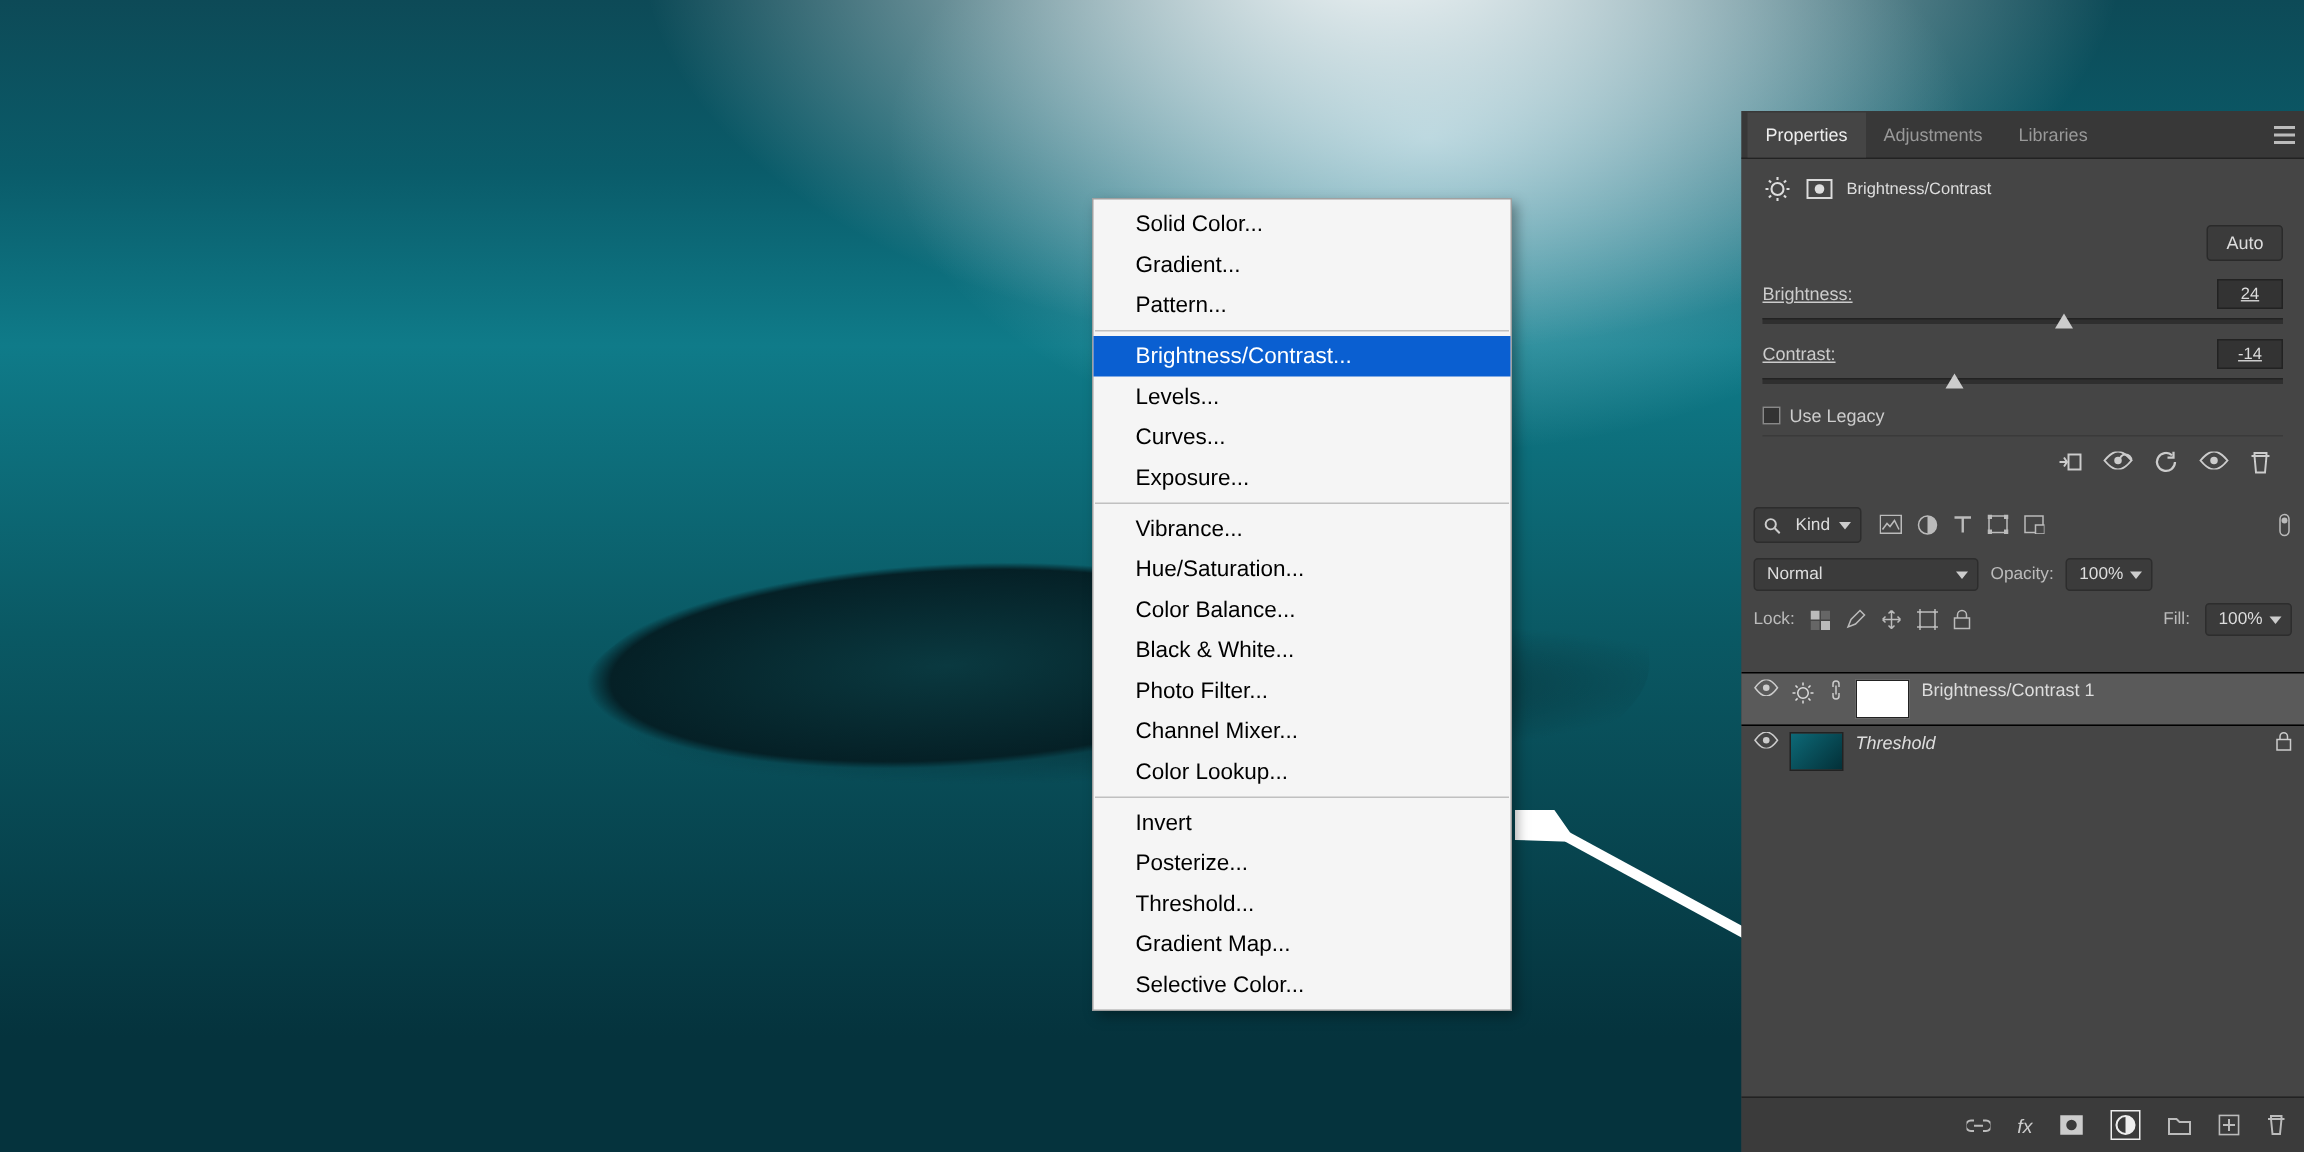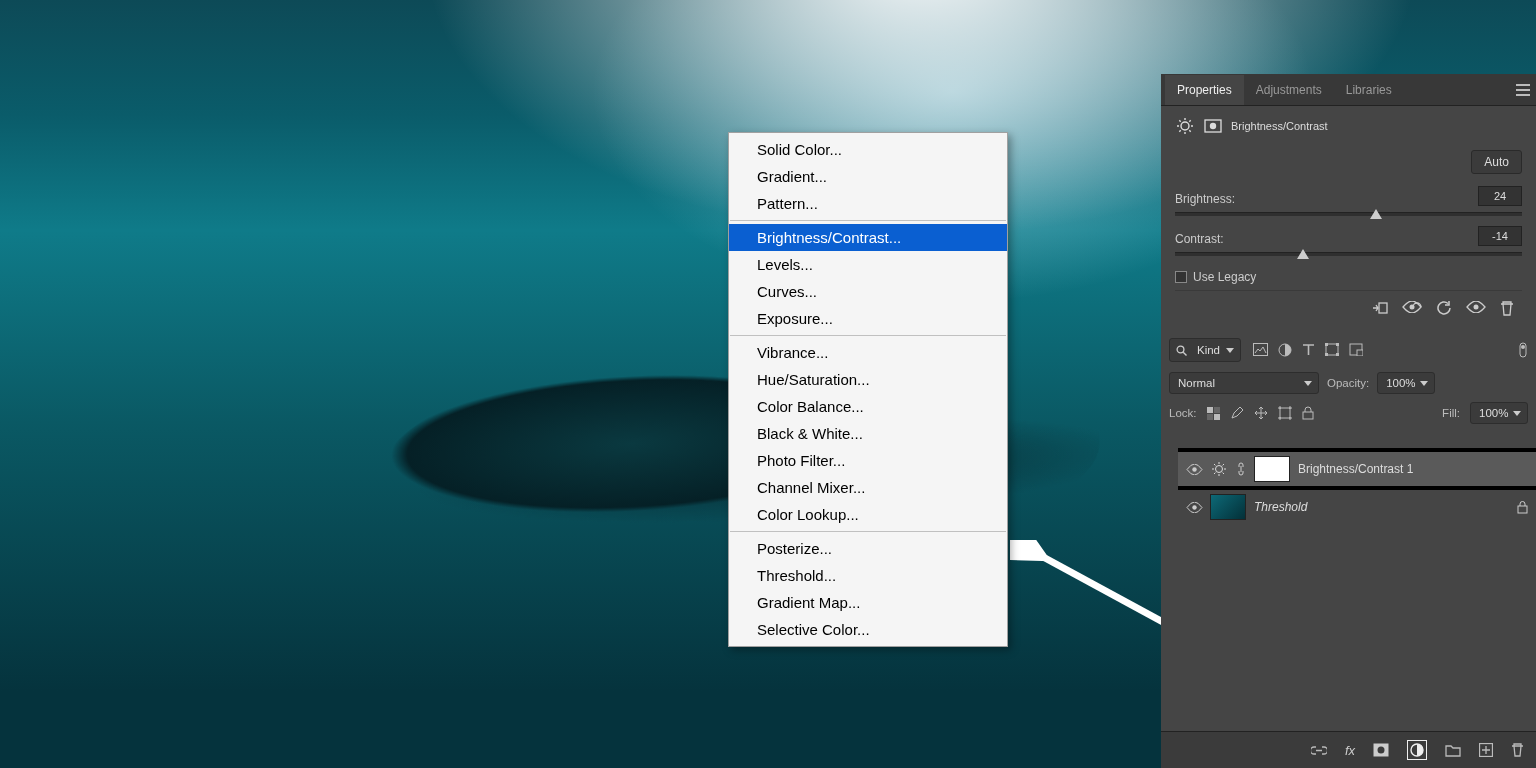--- a/index.html
+++ b/index.html
@@ -46,21 +46,21 @@
   .tabbar .spacer { flex:1; }
   .tabbar .menu-icon { width:20px; text-align:center; color:#bbb; cursor:pointer; padding-right:8px; }
 
   .prop-body { padding:10px 14px 8px; background:#454545; }
   .prop-head { display:flex; align-items:center; gap:8px; margin-bottom:14px; }
   .ico { display:inline-flex; align-items:center; justify-content:center; width:20px; height:20px; }
   .prop-title { color:#ddd; font-size:11px; }
   .auto-row { display:flex; justify-content:flex-end; margin-bottom:12px; }
   .btn-auto { background:#3b3b3b; border:1px solid #2a2a2a; color:#ddd; font-size:12px; padding:4px 12px; border-radius:3px; cursor:pointer; }
   .slider-row { margin-bottom:10px; }
-  .slider-lbls { display:flex; justify-content:space-between; align-items:flex-end; margin-bottom:6px; }
+  .slider-lbls { display:flex; justify-content:space-between; align-items:center; margin-bottom:6px;text-decoration:underline; }
   .numbox { width:44px; height:20px; background:#333; border:1px solid #222; color:#ddd; font-size:11px; text-align:center; line-height:18px; }
   .slider-track { position:relative; height:4px; background:#2f2f2f; border-top:1px solid #222; margin:6px 0 10px; }
   .slider-thumb { position:absolute; top:-4px; width:0; height:0; border-left:6px solid transparent; border-right:6px solid transparent; border-bottom:10px solid #ccc; transform:translateX(-6px); }
   .chk-row { display:flex; align-items:center; gap:6px; margin:14px 0 2px; }
   .chk { width:12px; height:12px; border:1px solid #888; background:#333; }
   .prop-icons { display:flex; justify-content:flex-end; gap:14px; padding:10px 8px 8px; border-top:1px solid #3a3a3a; margin-top:6px; }
   .prop-icons span { color:#ccc; cursor:pointer; }
 
   
   .layerbar2 { display:flex; align-items:center; padding:6px 8px; gap:6px; background:#454545; }
@@ -69,21 +69,21 @@
   .filticons { display:flex; gap:10px; margin-left:6px; color:#bbb; }
   .filticons span { cursor:pointer; }
   .bar3 { display:flex; align-items:center; padding:4px 8px; gap:8px; background:#454545; }
   .drop { position:relative; display:flex; align-items:center; height:22px; border:1px solid #2d2d2d; background:#3b3b3b; border-radius:3px; padding:0 18px 0 8px; font-size:11.5px; color:#ddd; cursor:pointer;}
   .drop::after { content:""; position:absolute; right:6px; top:8px; border-left:4px solid transparent; border-right:4px solid transparent; border-top:5px solid #ccc;}
   .lbl { color:#bbb; font-size:11.5px; }
   .lock-row { display:flex; align-items:center; padding:4px 8px 24px; gap:10px; background:#454545; }
   .lock-row .licon { color:#bbb; cursor:pointer; font-size:13px; }
 
   .layer-list { background:#454545; flex:1; }
-  .layer { display:flex; align-items:center; padding:4px 8px; gap:8px; border-top:4px solid #000000;margin-left:17px; }
+  .layer { display:flex; padding:4px 8px; gap:8px; border-top:1px solid #000000; }
   .layer.selected { background:#5a5a5a; }
   .eye { width:16px; text-align:center; color:#ccc; cursor:pointer; }
   .thumb { width:36px; height:26px; background:linear-gradient(135deg,#0d6977,#033038); border:1px solid #222; }
   .mask { width:36px; height:26px; background:#fff; border:1px solid #222; }
   .link { color:#bbb; }
   .lyname { color:#ddd; font-size:12px; }
   .lyname.italic { font-style:italic; }
   .lockpad { margin-left:auto; color:#bbb; }
   .adj-i { width:18px; height:18px; display:inline-flex; align-items:center; justify-content:center; }
 
@@ -120,20 +120,21 @@
     <div class="item">Exposure...</div>
     <div class="sep"></div>
     <div class="item">Vibrance...</div>
     <div class="item">Hue/Saturation...</div>
     <div class="item">Color Balance...</div>
     <div class="item">Black &amp; White...</div>
     <div class="item">Photo Filter...</div>
     <div class="item">Channel Mixer...</div>
     <div class="item">Color Lookup...</div>
     <div class="sep"></div>
+    <div class="item">Invert</div>
     <div class="item">Posterize...</div>
     <div class="item">Threshold...</div>
     <div class="item">Gradient Map...</div>
     <div class="item">Selective Color...</div>
   </div>
 
 <div class="panels">
 
   <div class="tabbar">
     <div class="tab active">Properties</div>

